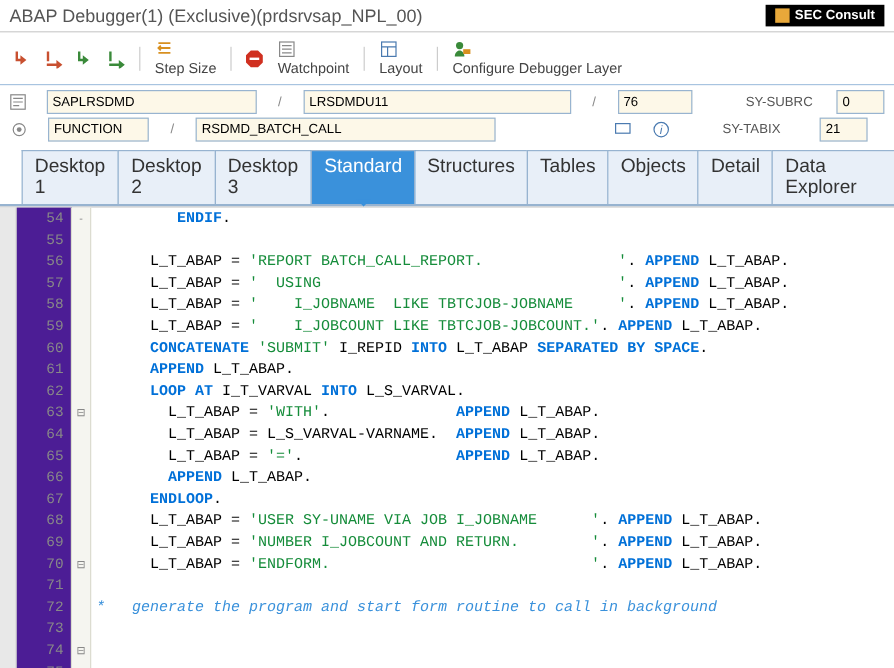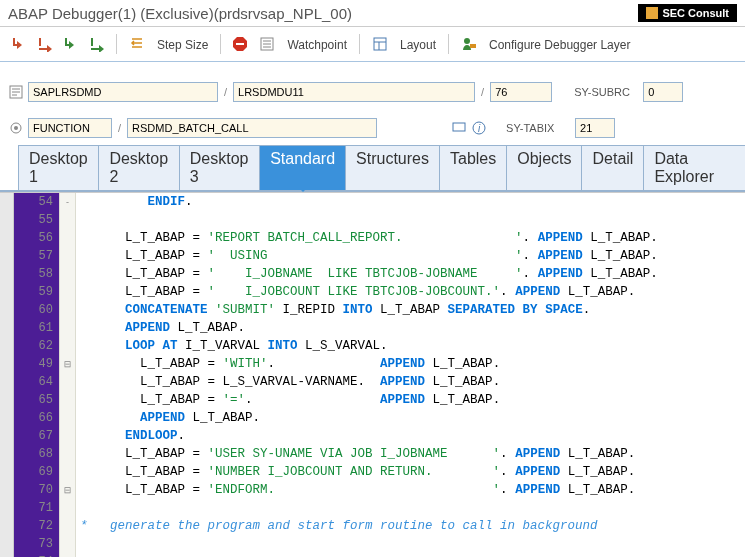--- a/index.html
+++ b/index.html
@@ -4,24 +4,24 @@
 <style>
 * { box-sizing: border-box; margin: 0; padding: 0; }
 body { font-family: Arial, sans-serif; font-size: 11px; background: #fff; color: #333; width: 745px; }
 .titlebar { display: flex; align-items: center; padding: 4px 8px; border-bottom: 1px solid #ccc; gap: 36px; }
 .titlebar-text { font-size: 15px; color: #555; font-weight: normal; }
 .logo { margin-left: auto; background: #000; color: #fff; padding: 3px 8px; font-size: 11px; font-weight: bold; display: flex; align-items: center; gap: 4px; }
 .logo-box { background: #e8a83a; width: 12px; height: 12px; display: inline-block; }
 .toolbar { display: flex; align-items: center; padding: 6px 8px; gap: 4px; border-bottom: 1px solid #a8c4e0; }
 .tb-btn { width: 22px; height: 22px; display: flex; align-items: center; justify-content: center; cursor: pointer; }
 .tb-sep { width: 1px; height: 20px; background: #ccc; margin: 0 4px; }
-.tb-text { display: flex; align-items: flex-end; gap: 12px; padding: 0 4px; cursor: pointer; font-size: 12px; color: #444; }
+.tb-text { display: flex; align-items: flex-start; gap: 1px; padding: 0 4px; cursor: pointer; font-size: 12px; color: #444; flex-direction: column; }
 .tb-icon { width: 16px; height: 16px; }
 .fields { padding: 4px 8px; }
-.field-row { display: flex; align-items: center; gap: 4px; margin-bottom: 3px; margin-top: 16px; }
+.field-row { display: flex; align-items: center; gap: 16px; margin-bottom: 3px; }
 .field-icon { width: 16px; height: 16px; display: flex; align-items: center; justify-content: center; }
 .field-input { border: 1px solid #98b4d0; background: #fdf8e8; padding: 2px 4px; font-size: 11px; height: 20px; }
 .field-input.w1 { width: 190px; }
 .field-input.w2 { width: 242px; }
 .field-input.w3 { width: 250px; }
 .field-input.w4 { width: 62px; }
 .field-input.w5 { width: 40px; }
 .field-label { font-size: 11px; color: #555; width: 65px; }
 .slash { color: #888; padding: 0 2px; }
 .tabs { display: flex; border-bottom: 2px solid #97b3d0; padding-left: 18px; }
@@ -179,21 +179,21 @@
   <div class="gutter" id="gutter">
       <div class="gutter-line">54</div>
       <div class="gutter-line">55</div>
       <div class="gutter-line">56</div>
       <div class="gutter-line">57</div>
       <div class="gutter-line">58</div>
       <div class="gutter-line">59</div>
       <div class="gutter-line">60</div>
       <div class="gutter-line">61</div>
       <div class="gutter-line">62</div>
-      <div class="gutter-line">49</div>
+      <div class="gutter-line">63</div>
       <div class="gutter-line">64</div>
       <div class="gutter-line">65</div>
       <div class="gutter-line">66</div>
       <div class="gutter-line">67</div>
       <div class="gutter-line">68</div>
       <div class="gutter-line">69</div>
       <div class="gutter-line">70</div>
       <div class="gutter-line">71</div>
       <div class="gutter-line">72</div>
       <div class="gutter-line">73</div>

